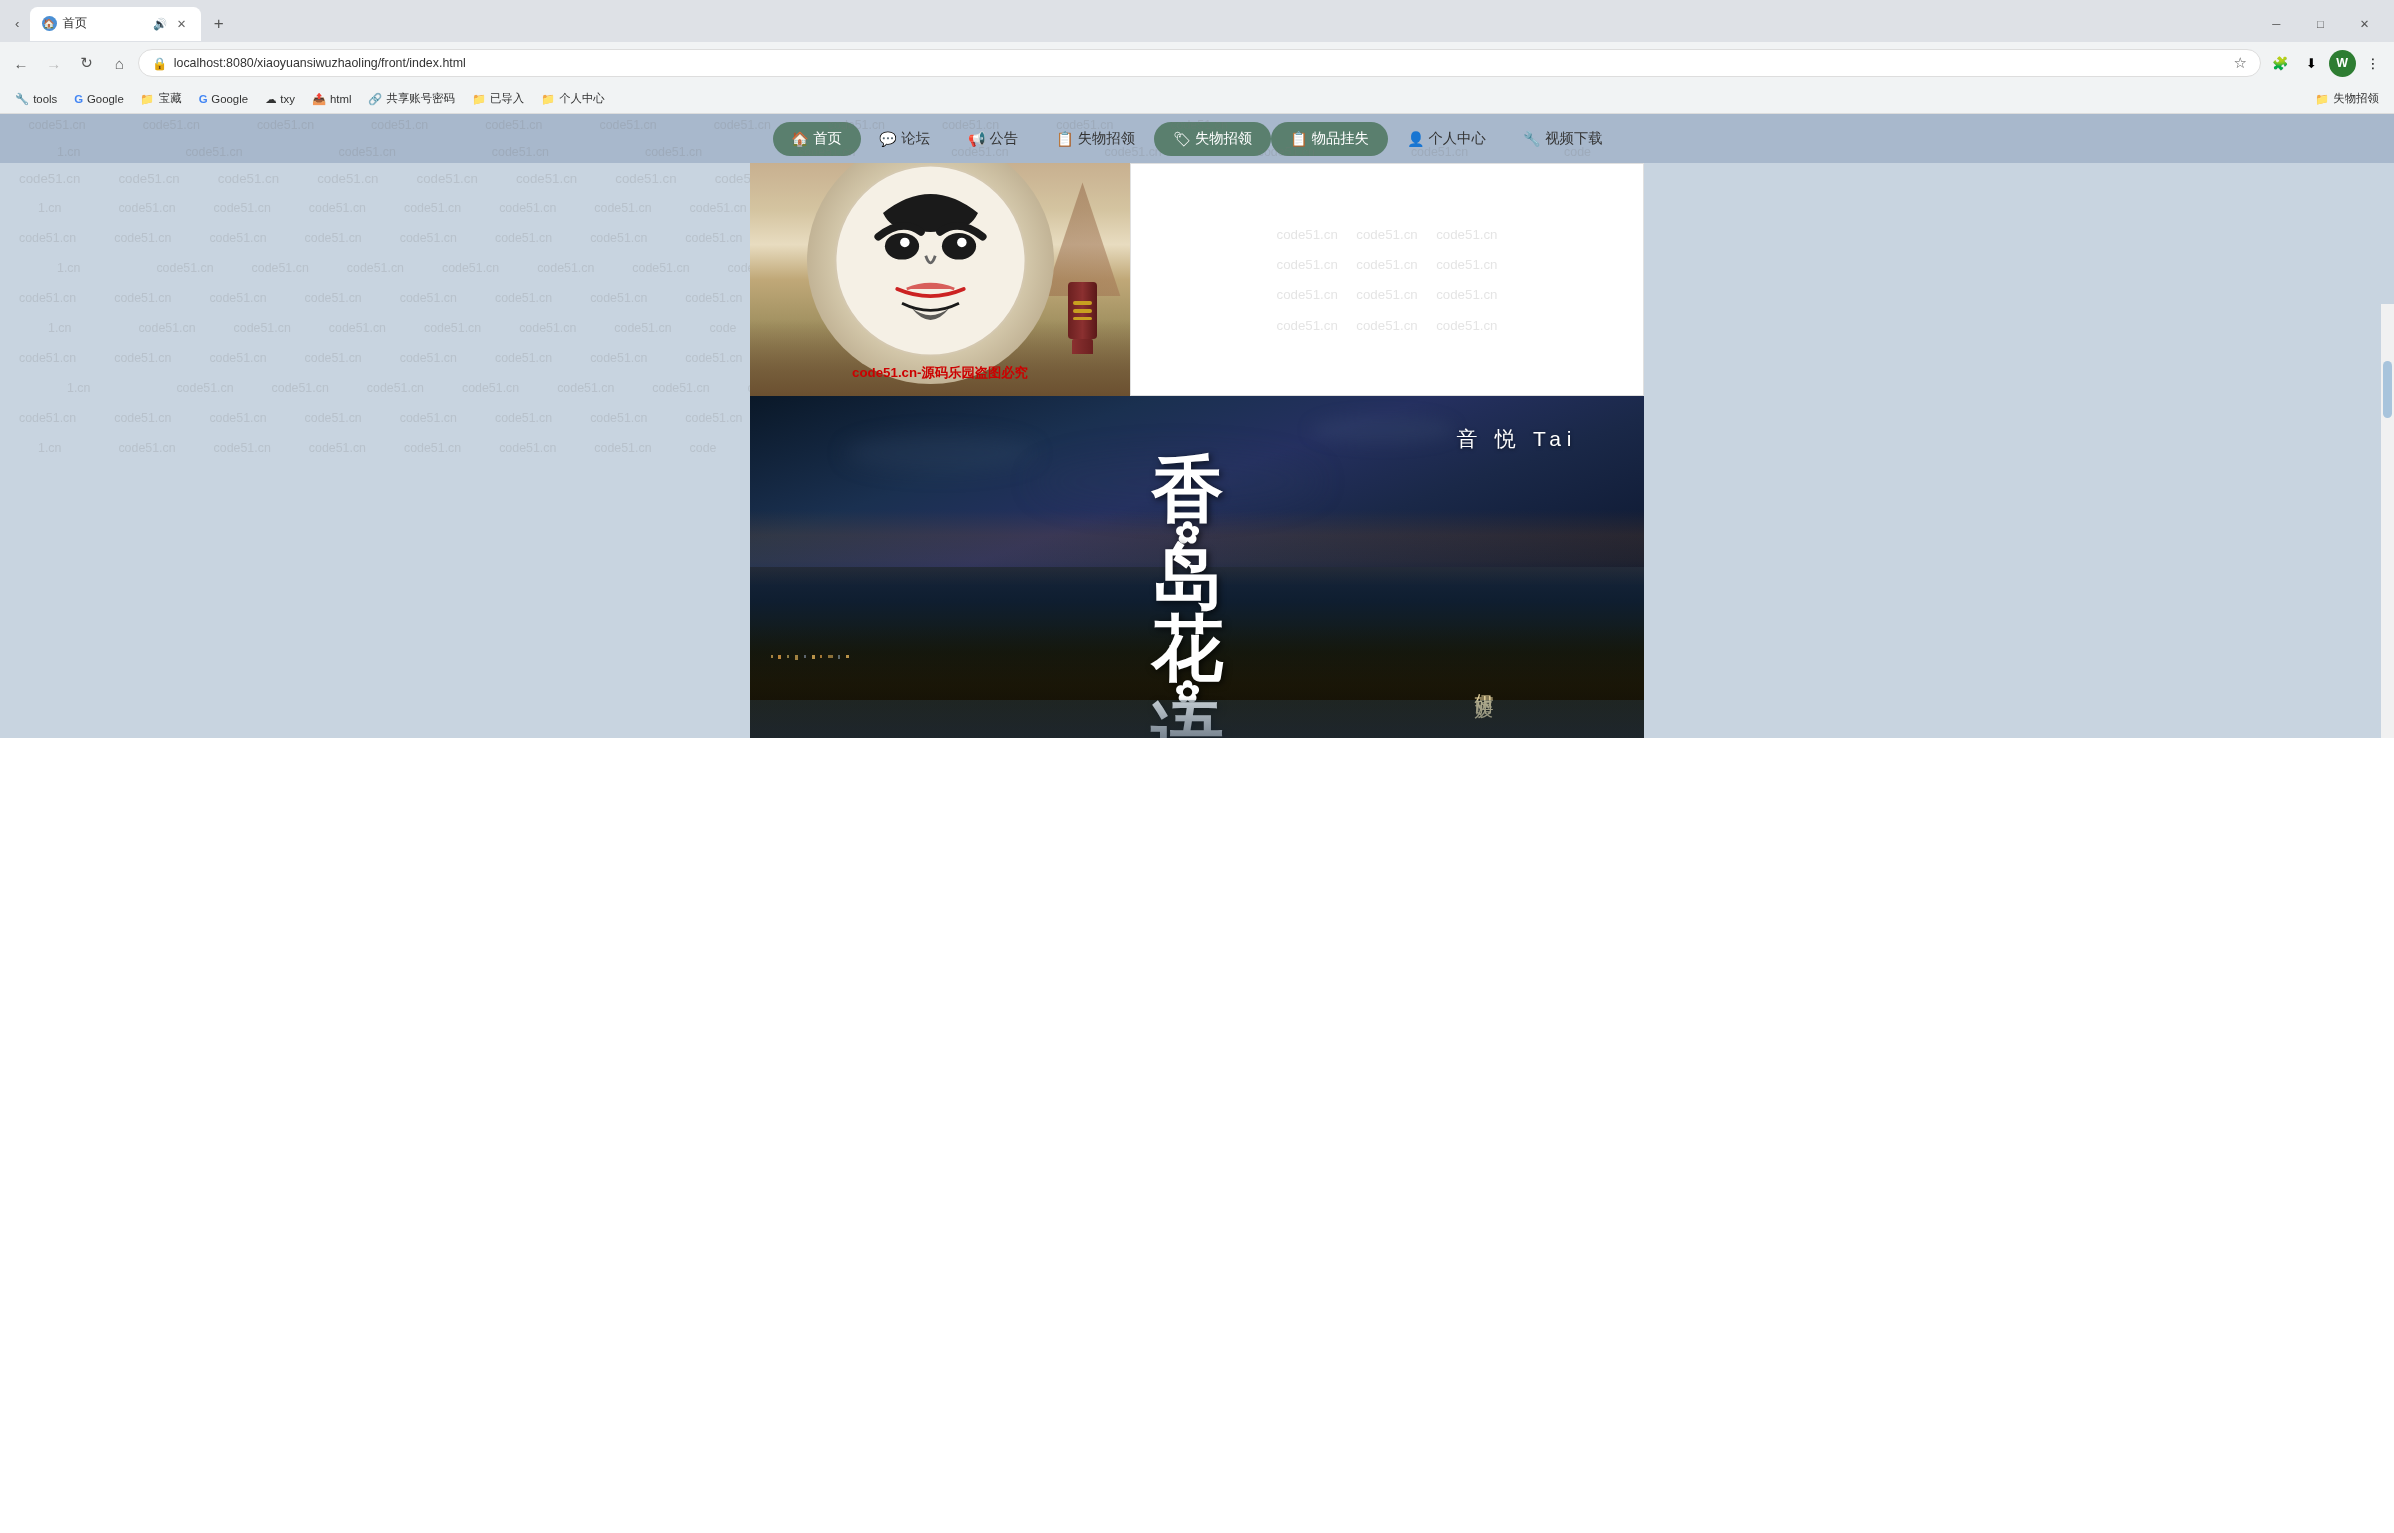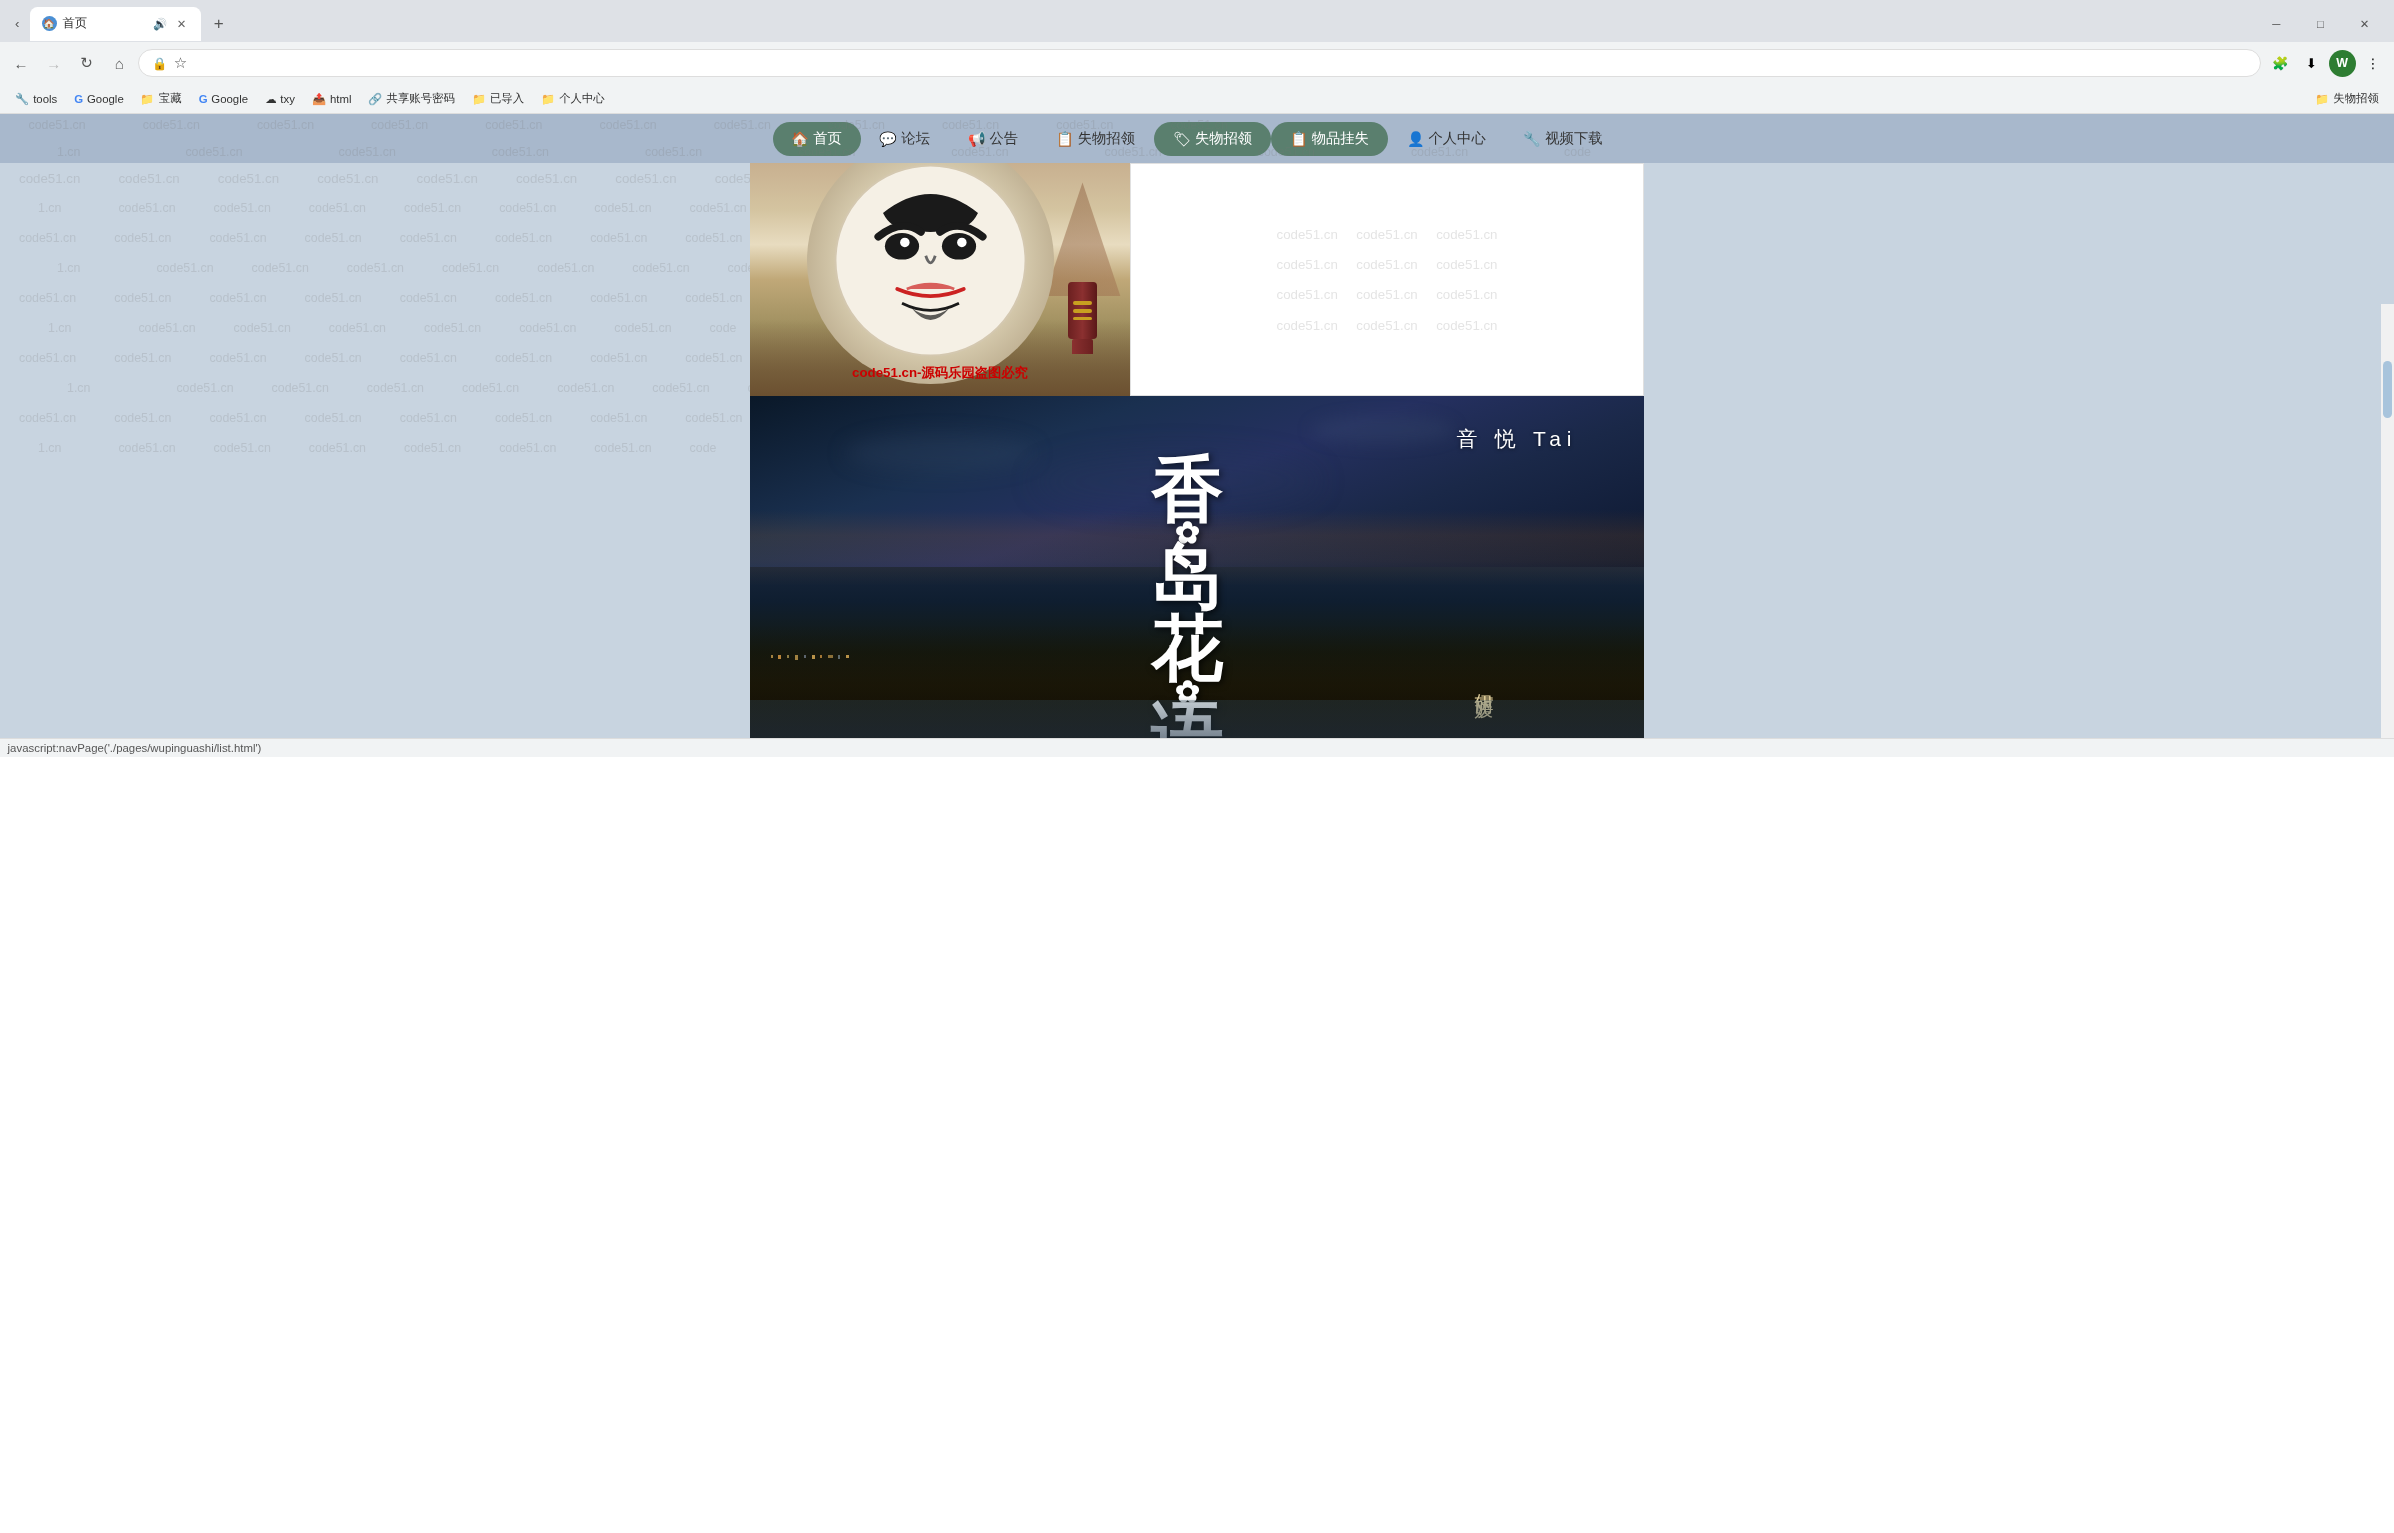--- a/index.html
+++ b/index.html
@@ -228,20 +228,21 @@
     </div>
     <div class="nav-btn">
       <span>↻</span>
     </div>
     <div class="nav-btn">
       <span>⌂</span>
     </div>
 
     <div class="address-bar">
       <span style="font-size:12.4px;color:#666;">🔒</span>
+      <span class="address-text">localhost:8080/xiaoyuansiwuzhaoling/front/index.html</span>
       <span class="star-icon">☆</span>
     </div>
 
     <div class="extension-icons">
       <div class="ext-icon">
         <span>🧩</span>
       </div>
       <div class="ext-icon">
         <span>⬇</span>
       </div>
@@ -590,18 +591,15 @@
       </div>
 
     </div>
 
     <div style="position:absolute;right:0;top:190px;bottom:0;width:13.3px;background:#f1f1f1;z-index:20;">
       <div style="width:9.5px;height:57px;background:#a8c4dc;border-radius:4.8px;margin:1.9px auto;margin-top:57px;"></div>
     </div>
 
   </div>
 
-  <div class="status-bar">
-    <span>javascript:navPage('./pages/wupinguashi/list.html')</span>
-  </div>
 
 </div>
 
 
 </body></html>

